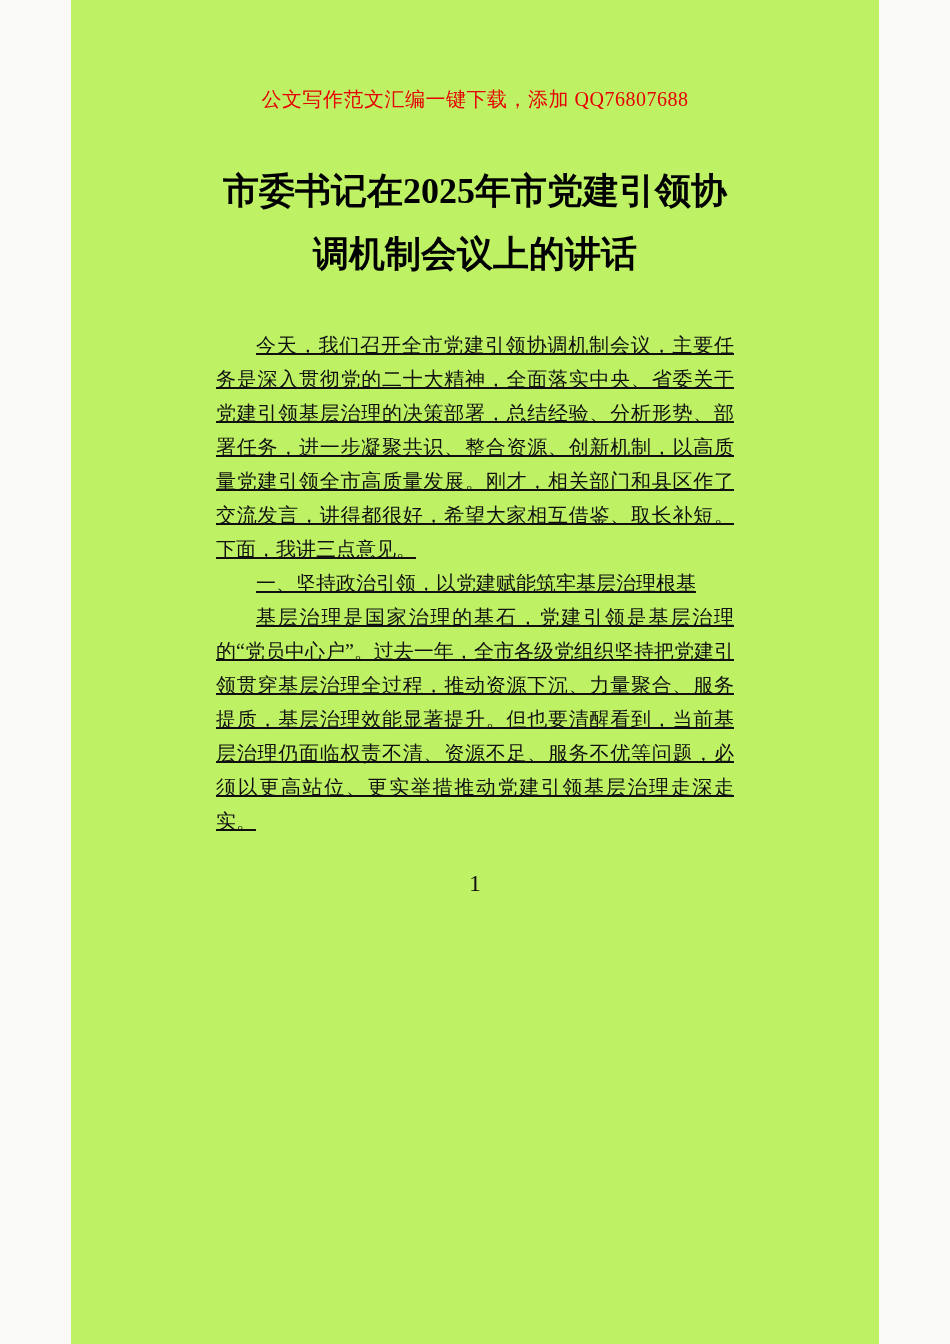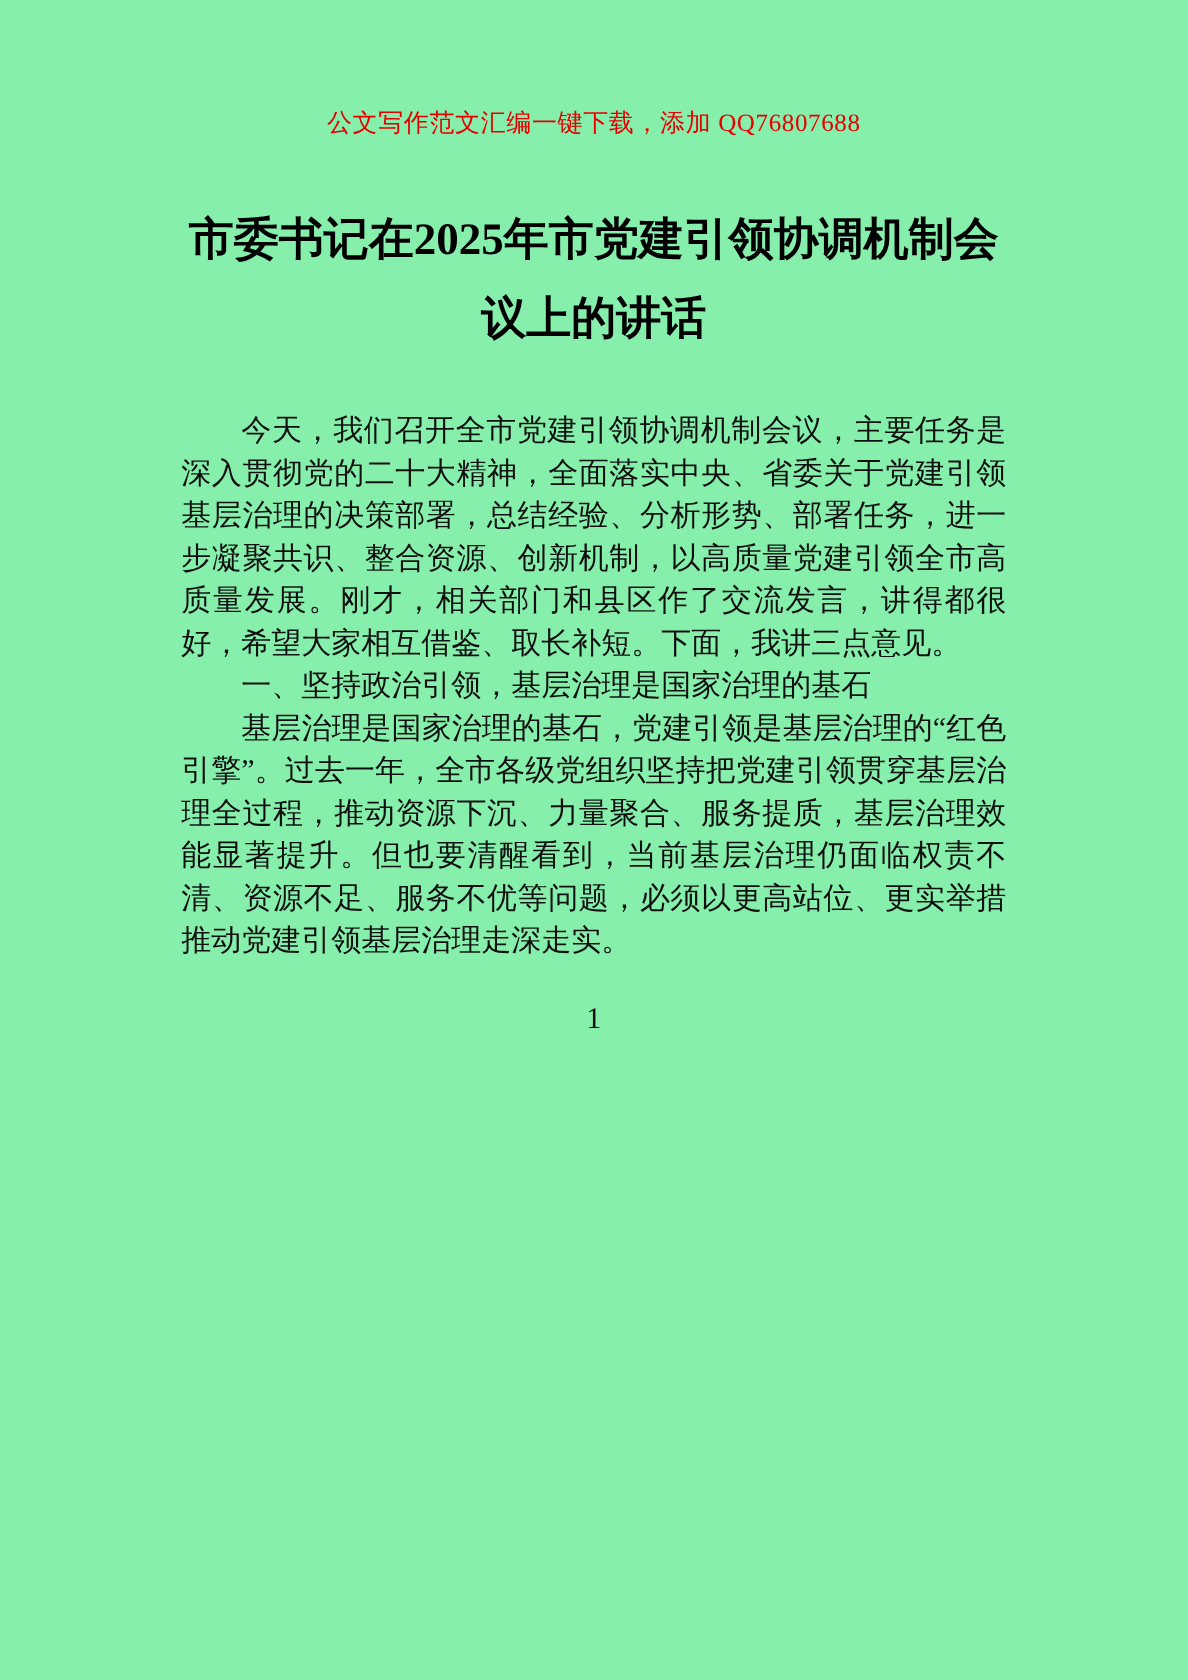--- a/index.html
+++ b/index.html
@@ -1,26 +1,26 @@
 <!DOCTYPE html>
 <html><head>
 <meta charset="utf-8">
 <style>
   html, body {
     margin: 0;
     padding: 0;
     background: #f9f9f7;
   }
   .page {
-    width: 950px;
+    width: 808px;
     min-height: 1344px;
     box-sizing: border-box;
     margin: 0 auto;
     padding: 86px 145px 60px 145px;
-    background: #86efac;
+    background: #bef264;
     font-family: "Liberation Serif", "DejaVu Serif", serif;
     color: #101010;
   }
   .notice {
     text-align: center;
     font-size: 20px;
     line-height: 26px;
     color: #e60000;
     font-weight: 400;
     letter-spacing: 0.5px;
@@ -29,43 +29,44 @@
     margin: 48px 0 42px 0;
     text-align: center;
     font-size: 36px;
     font-weight: 700;
     line-height: 63px;
     color: #000;
     font-family: "Liberation Serif", "DejaVu Serif", serif;
   }
   .doc-body p {
     margin: 0;
-    font-size: 24px;
+    font-size: 20px;
     line-height: 34px;
     text-align: justify;
     text-indent: 2em;
     word-break: break-all;
+    text-decoration: underline;
   }
   .page-number {
     margin-top: 32px;
     text-align: center;
     font-size: 24px;
     color: #111;
   }
 </style>
 </head>
 <body>
 
 <div class="page">
 
   <div class="notice">公文写作范文汇编一键下载，添加 QQ76807688</div>
 
   <h1 class="doc-title">市委书记在2025年市党建引领协调机制会议上的讲话</h1>
 
   <div class="doc-body">
     <p>今天，我们召开全市党建引领协调机制会议，主要任务是深入贯彻党的二十大精神，全面落实中央、省委关于党建引领基层治理的决策部署，总结经验、分析形势、部署任务，进一步凝聚共识、整合资源、创新机制，以高质量党建引领全市高质量发展。刚才，相关部门和县区作了交流发言，讲得都很好，希望大家相互借鉴、取长补短。下面，我讲三点意见。</p>
-    <p>一、坚持政治引领，基层治理是国家治理的基石</p>
-    <p>基层治理是国家治理的基石，党建引领是基层治理的“红色引擎”。过去一年，全市各级党组织坚持把党建引领贯穿基层治理全过程，推动资源下沉、力量聚合、服务提质，基层治理效能显著提升。但也要清醒看到，当前基层治理仍面临权责不清、资源不足、服务不优等问题，必须以更高站位、更实举措推动党建引领基层治理走深走实。</p>
+    <p>一、坚持政治引领，以党建赋能筑牢基层治理根基</p>
+    <p>基层治理是国家治理的基石，党建引领是基层治理的“党员中心户”。过去一年，全市各级党组织坚持把党建引领贯穿基层治理全过程，推动资源下沉、力量聚合、服务提质，基层治理效能显著提升。但也要清醒看到，当前基层治理仍面临权责不清、资源不足、服务不优等问题，必须以更高站位、更实举措推动党建引领基层治理走深走实。</p>
   </div>
 
   <div class="page-number">1</div>
 
 </div>
 
 </body></html>

